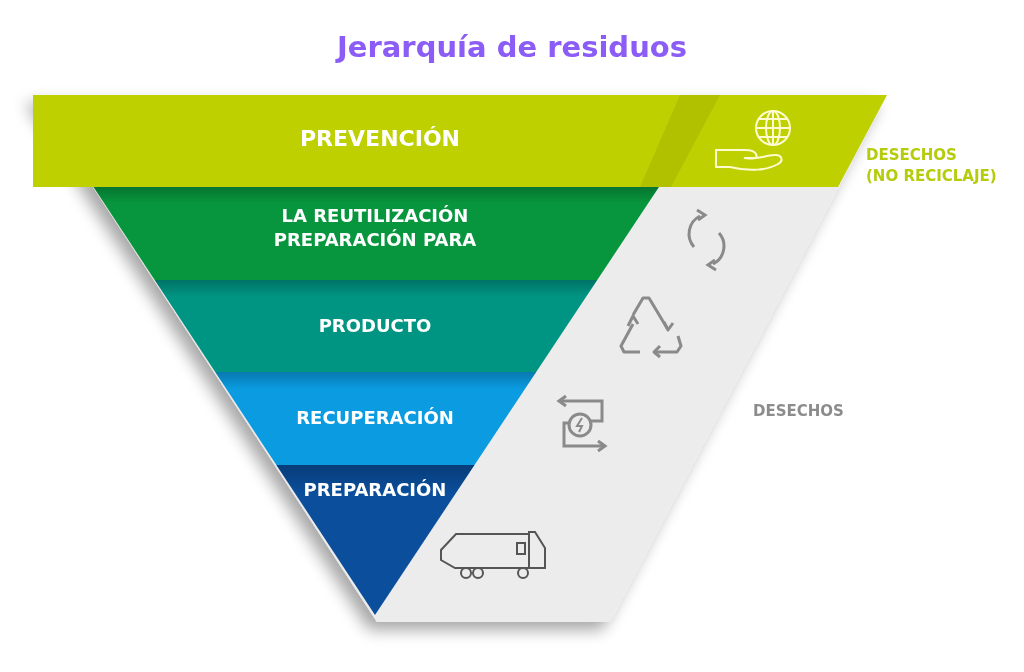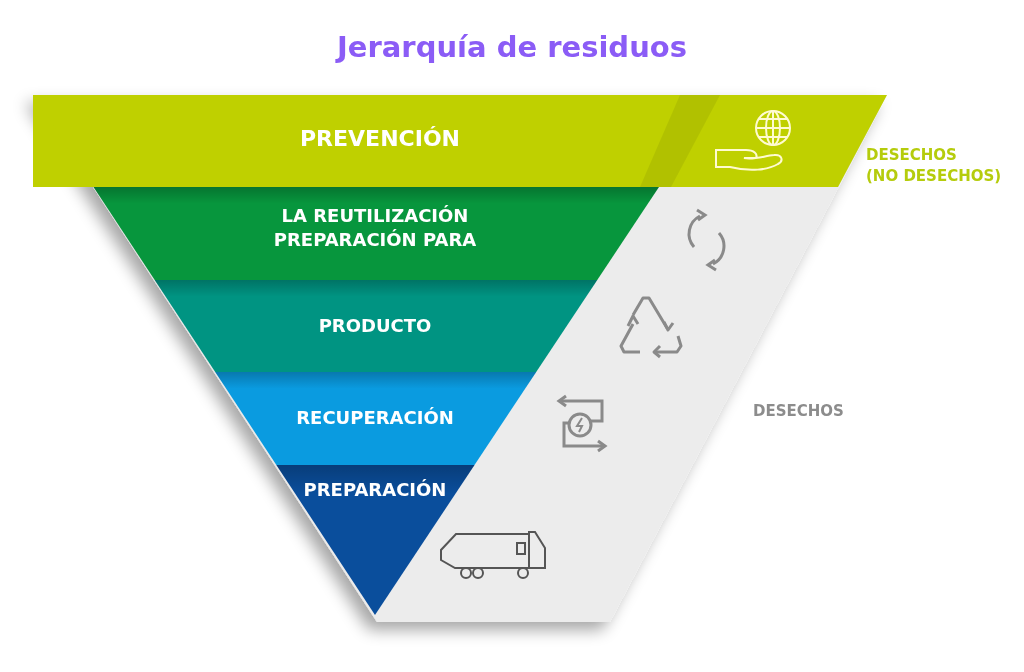--- a/index.html
+++ b/index.html
@@ -118,15 +118,15 @@
 <div class="lbl" style="left:220px; top:204px; width:310px; font-size:18px;">
   <div>LA REUTILIZACIÓN</div>
   <div>PREPARACIÓN PARA</div>
 </div>
 <div class="lbl" style="left:225px; top:314px; width:300px; font-size:18px;">PRODUCTO</div>
 <div class="lbl" style="left:225px; top:406px; width:300px; font-size:18px;text-align:center;">RECUPERACIÓN</div>
 <div class="lbl" style="left:225px; top:478px; width:300px; font-size:18px;">PREPARACIÓN</div>
 
 <div class="side" style="left:866px; top:145px; color:#b5cc0c;">
   <div>DESECHOS</div>
-  <div>(NO DESECHOS)</div>
+  <div>(NO RECICLAJE)</div>
 </div>
 <div class="side" style="left:712px; top:401px; color:#8c8c8c;margin-left:41px;">DESECHOS</div>
 
 </body></html>

